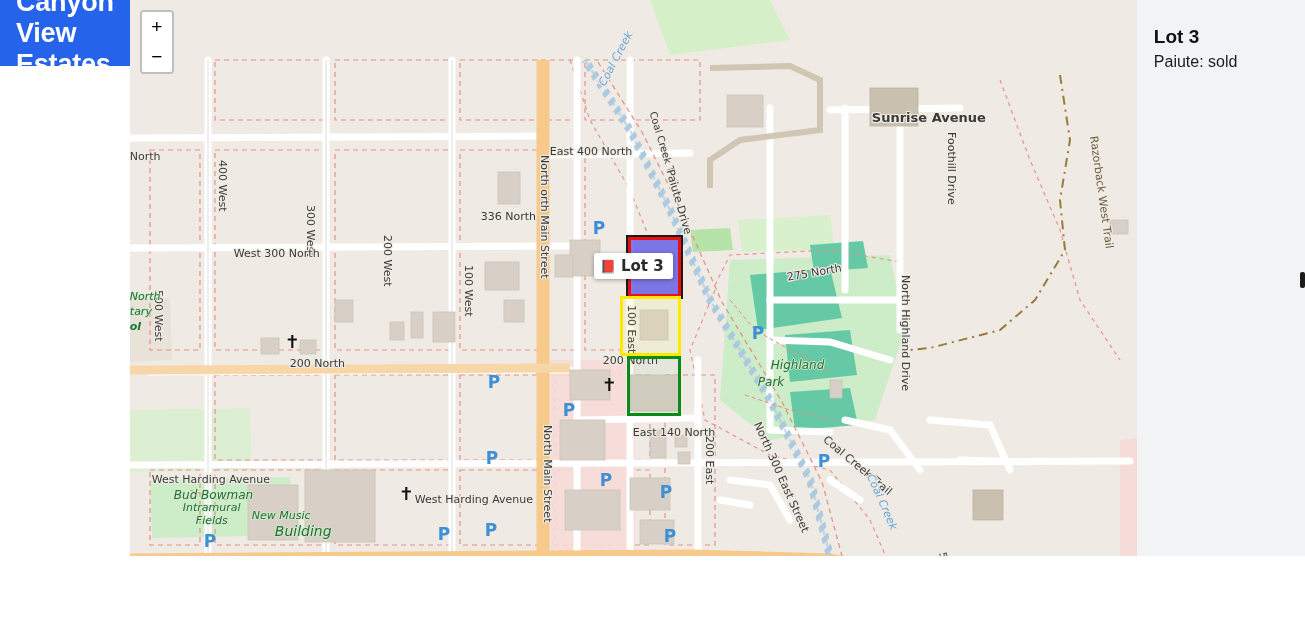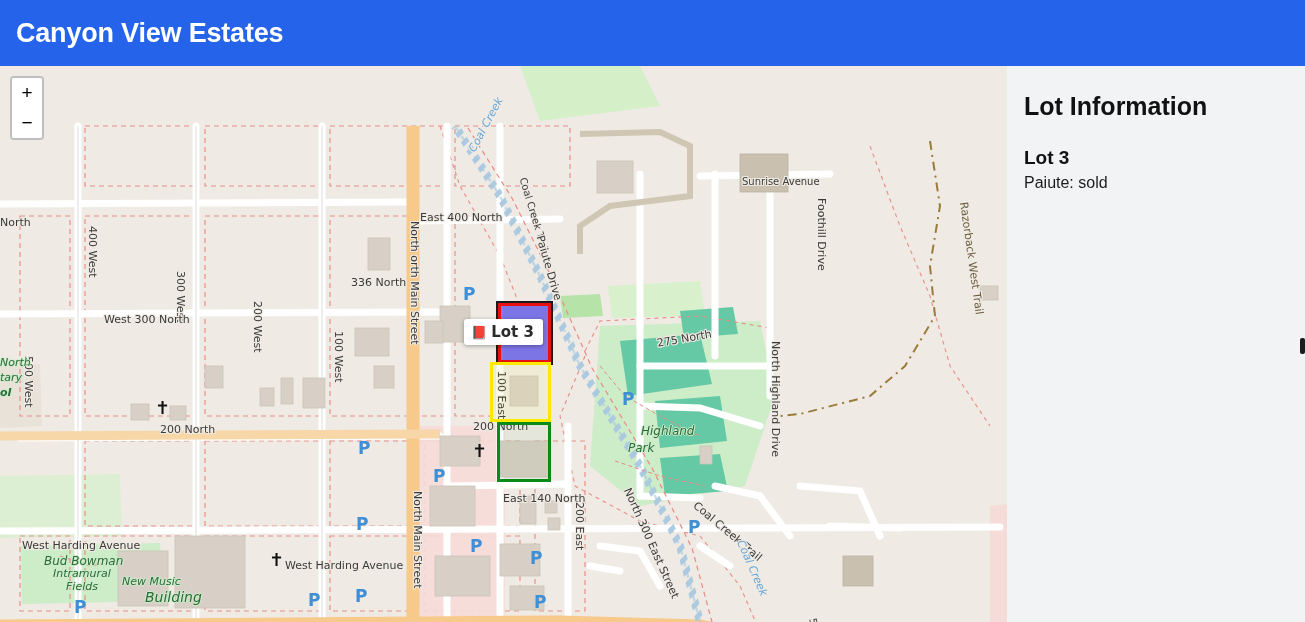--- a/index.html
+++ b/index.html
@@ -3,21 +3,21 @@
 <meta charset="utf-8">
 <style>
   * { box-sizing: border-box; }
   html, body {
     margin: 0; padding: 0;
     width: 1305px; height: 622px;
     overflow: hidden;
     font-family: "Liberation Sans", sans-serif;
     background: #ffffff;
   }
-  #app { position: relative; width: 1305px; height: 622px; display: flex; flex-direction: column; }
+  #app { position: relative; width: 1305px; height: 622px; display: flex; flex-direction: row; }
 
   
   #header {
     height: 66px; flex: 0 0 66px;
     background: #2563eb;
     display: flex; align-items: center;
     padding: 0 16px;
   }
   #header-title {
     color: #ffffff;
@@ -262,21 +262,21 @@
           <path d="M600 300 L625 330 L660 350 L700 370"></path>
           <path d="M615 395 L660 410 L705 420"></path>
           <path d="M60 490 L90 500 L120 495"></path>
         </g>
       </svg>
 
       <div id="map-labels">
           <div class="lbl blue" style="left: 466px; top: 82px; font-size: 11px; transform: rotate(-62deg); transform-origin: left top;">Coal Creek</div>
           <div class="lbl" style="left: 528px; top: 110px; font-size: 10px; transform: rotate(73deg); transform-origin: left top;">Coal Creek Trail</div>
           <div class="lbl" style="left: 546px; top: 168px; font-size: 11px; transform: rotate(74deg); transform-origin: left top;">Paiute Drive</div>
-          <div class="lbl" style="left: 742px; top: 110px; font-size: 10px;">Sunrise Avenue</div>
+          <div class="lbl" style="left: 742px; top: 110px; font-size: 13px; font-weight: bold;">Sunrise Avenue</div>
           <div class="lbl v" style="left: 815px; top: 132px; font-size: 11px;">Foothill Drive</div>
           <div class="lbl brown" style="left: 970px; top: 135px; font-size: 11px; transform: rotate(82deg); transform-origin: left top;">Razorback West Trail</div>
           <div class="lbl" style="left: 420px; top: 145px; font-size: 11px;">East 400 North</div>
           <div class="lbl v" style="left: 408px; top: 155px; font-size: 11px;">North orth Main Street</div>
           <div class="lbl" style="left: 351px; top: 210px; font-size: 11px;">336 North</div>
           <div class="lbl v" style="left: 86px; top: 160px; font-size: 11px;">400 West</div>
           <div class="lbl v" style="left: 174px; top: 205px; font-size: 11px;">300 West</div>
           <div class="lbl v" style="left: 251px; top: 235px; font-size: 11px;">200 West</div>
           <div class="lbl v" style="left: 332px; top: 265px; font-size: 11px;">100 West</div>
           <div class="lbl v" style="left: 22px; top: 290px; font-size: 11px;">500 West</div>
@@ -334,20 +334,19 @@
         <span>Lot 3</span>
       </div>
 
       <div id="zoom-ctl">
         <button id="zoom-in">+</button>
         <button id="zoom-out">−</button>
       </div>
     </div>
 
     <div id="sidebar">
-      <h2 id="panel-title">Lot Information</h2>
       <h3 id="lot-name">Lot 3</h3>
       <p class="detail">Paiute: sold</p>
       <div id="edge-scroll"></div>
     </div>
 
   </div>
 </div>
 
 </body></html>

